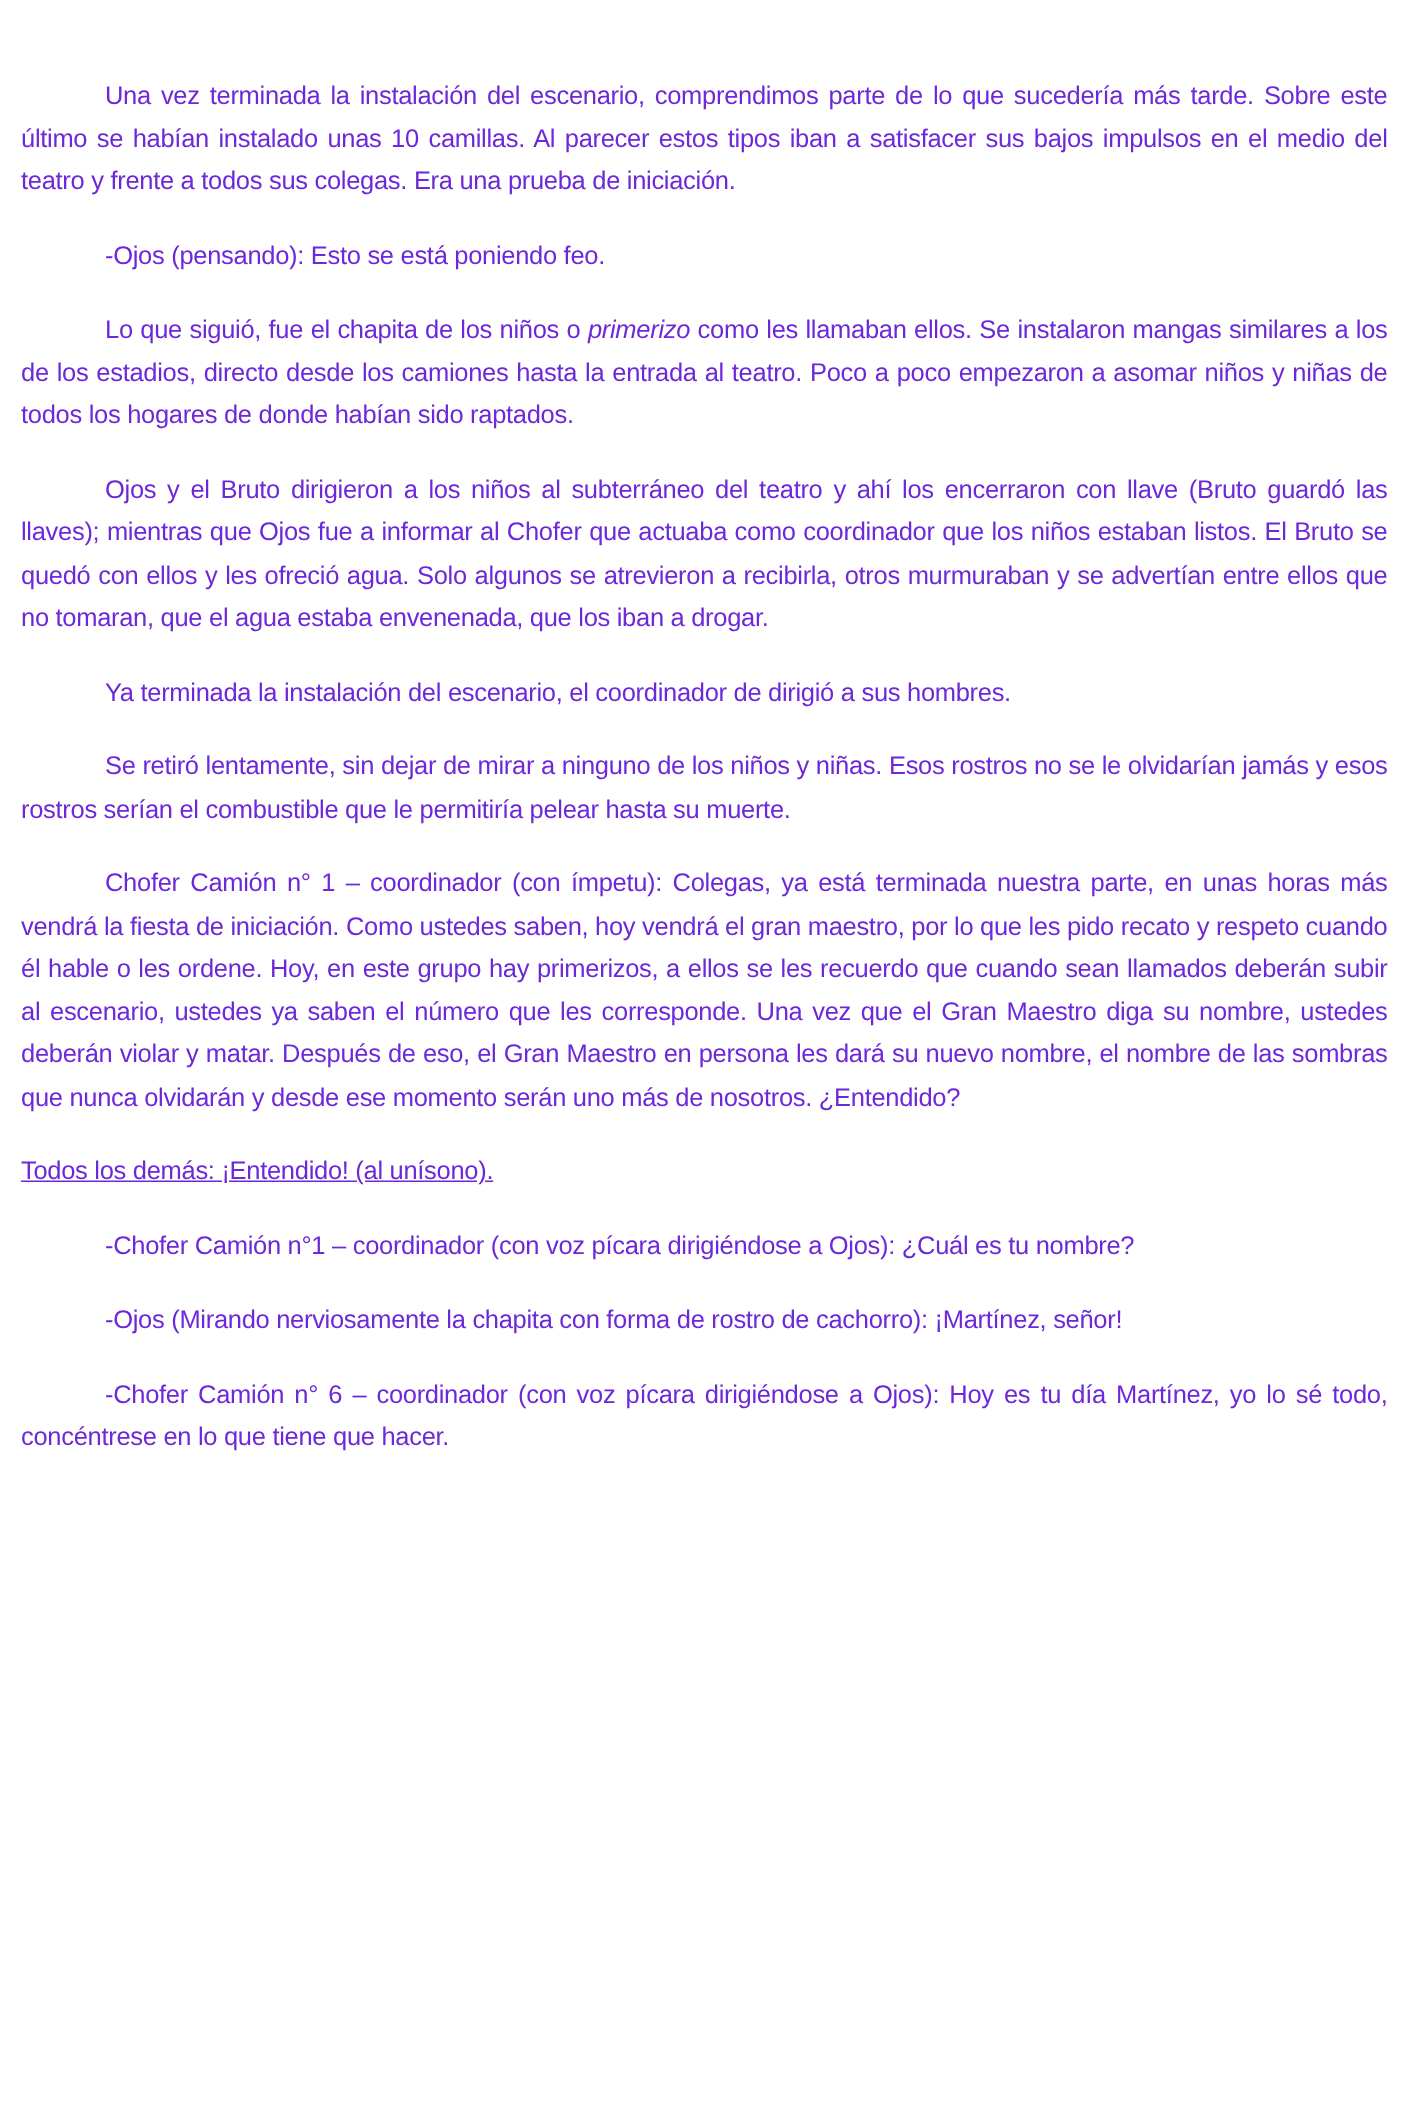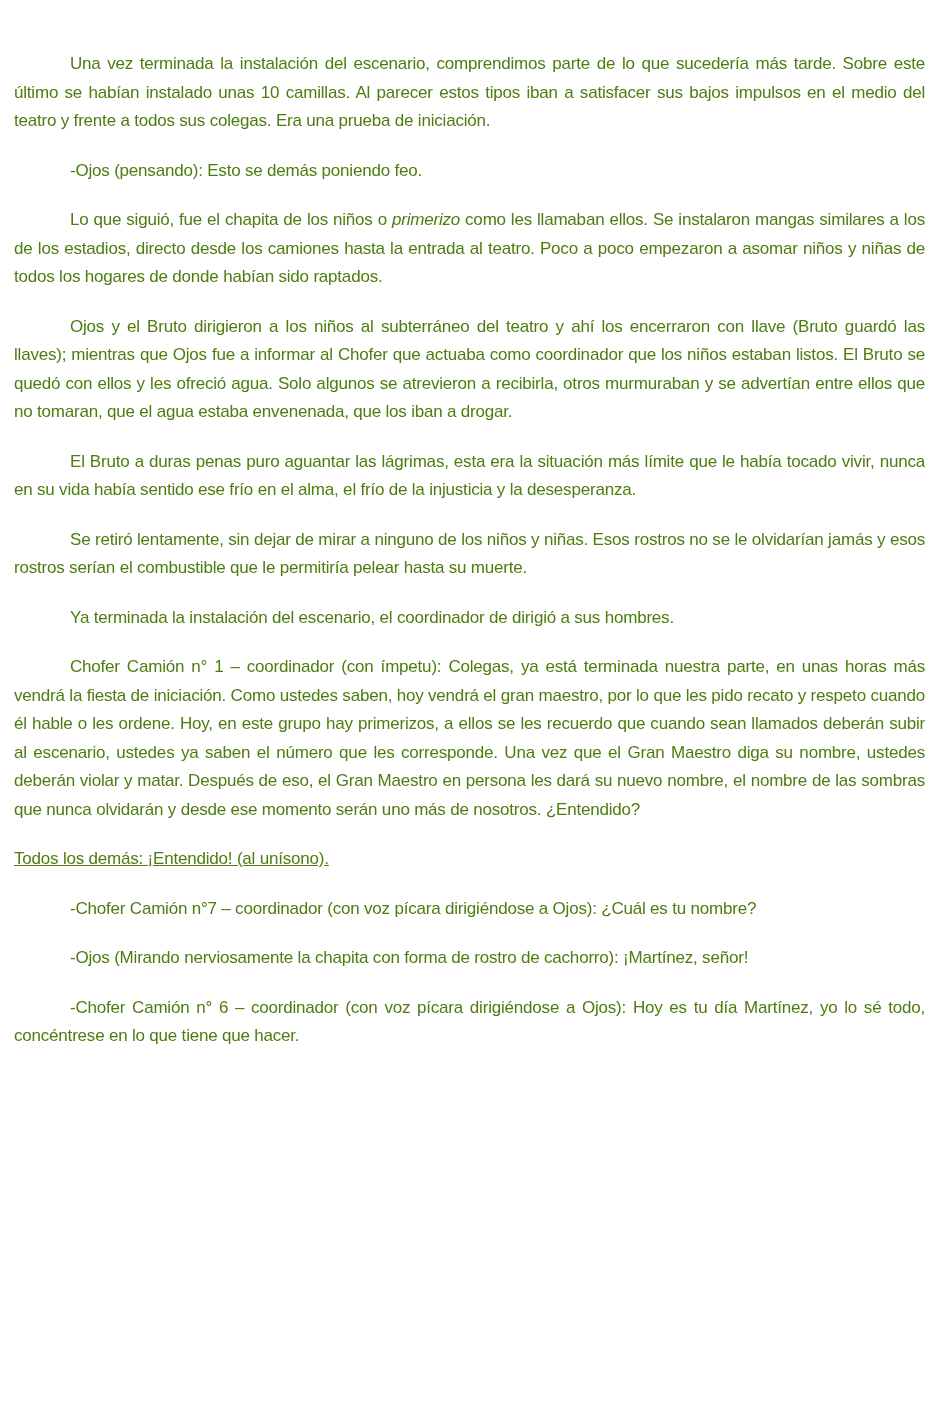--- a/index.html
+++ b/index.html
@@ -21,39 +21,38 @@
     padding: 50px 15px 40px 14px;
     background: #ffffff;
   }
   .page p {
     margin: 0 0 21px 0;
     font-size: 17px;
     line-height: 28.5px;
     letter-spacing: -0.2px;
     text-align: justify;
     text-indent: 56px;
-    color: #4d7c0f;
+    color: #6d28d9;
   }
   .page p.noindent {
     text-indent: 0;
     text-decoration: underline;
   }
   .page em {
     font-style: italic;
   }
 </style>
 </head>
 <body>
 
 <div class="page">
   <p>Una vez terminada la instalación del escenario, comprendimos parte de lo que sucedería más tarde. Sobre este último se habían instalado unas 10 camillas. Al parecer estos tipos iban a satisfacer sus bajos impulsos en el medio del teatro y frente a todos sus colegas. Era una prueba de iniciación.</p>
-  <p>-Ojos (pensando): Esto se demás poniendo feo.</p>
+  <p>-Ojos (pensando): Esto se está poniendo feo.</p>
   <p><span>Lo que siguió, fue el chapita de los niños o </span><em>primerizo</em><span> como les llamaban ellos. Se instalaron mangas similares a los de los estadios, directo desde los camiones hasta la entrada al teatro. Poco a poco empezaron a asomar niños y niñas de todos los hogares de donde habían sido raptados.</span></p>
   <p>Ojos y el Bruto dirigieron a los niños al subterráneo del teatro y ahí los encerraron con llave (Bruto guardó las llaves); mientras que Ojos fue a informar al Chofer que actuaba como coordinador que los niños estaban listos. El Bruto se quedó con ellos y les ofreció agua. Solo algunos se atrevieron a recibirla, otros murmuraban y se advertían entre ellos que no tomaran, que el agua estaba envenenada, que los iban a drogar.</p>
-  <p>El Bruto a duras penas puro aguantar las lágrimas, esta era la situación más límite que le había tocado vivir, nunca en su vida había sentido ese frío en el alma, el frío de la injusticia y la desesperanza.</p>
+  <p>Ya terminada la instalación del escenario, el coordinador de dirigió a sus hombres.</p>
   <p>Se retiró lentamente, sin dejar de mirar a ninguno de los niños y niñas. Esos rostros no se le olvidarían jamás y esos rostros serían el combustible que le permitiría pelear hasta su muerte.</p>
-  <p>Ya terminada la instalación del escenario, el coordinador de dirigió a sus hombres.</p>
   <p>Chofer Camión n° 1 – coordinador (con ímpetu): Colegas, ya está terminada nuestra parte, en unas horas más vendrá la fiesta de iniciación. Como ustedes saben, hoy vendrá el gran maestro, por lo que les pido recato y respeto cuando él hable o les ordene. Hoy, en este grupo hay primerizos, a ellos se les recuerdo que cuando sean llamados deberán subir al escenario, ustedes ya saben el número que les corresponde. Una vez que el Gran Maestro diga su nombre, ustedes deberán violar y matar. Después de eso, el Gran Maestro en persona les dará su nuevo nombre, el nombre de las sombras que nunca olvidarán y desde ese momento serán uno más de nosotros. ¿Entendido?</p>
   <p class="noindent">Todos los demás: ¡Entendido! (al unísono).</p>
-  <p>-Chofer Camión n°7 – coordinador (con voz pícara dirigiéndose a Ojos): ¿Cuál es tu nombre?</p>
+  <p>-Chofer Camión n°1 – coordinador (con voz pícara dirigiéndose a Ojos): ¿Cuál es tu nombre?</p>
   <p>-Ojos (Mirando nerviosamente la chapita con forma de rostro de cachorro): ¡Martínez, señor!</p>
   <p>-Chofer Camión n° 6 – coordinador (con voz pícara dirigiéndose a Ojos): Hoy es tu día Martínez, yo lo sé todo, concéntrese en lo que tiene que hacer.</p>
 </div>
 
 </body></html>

